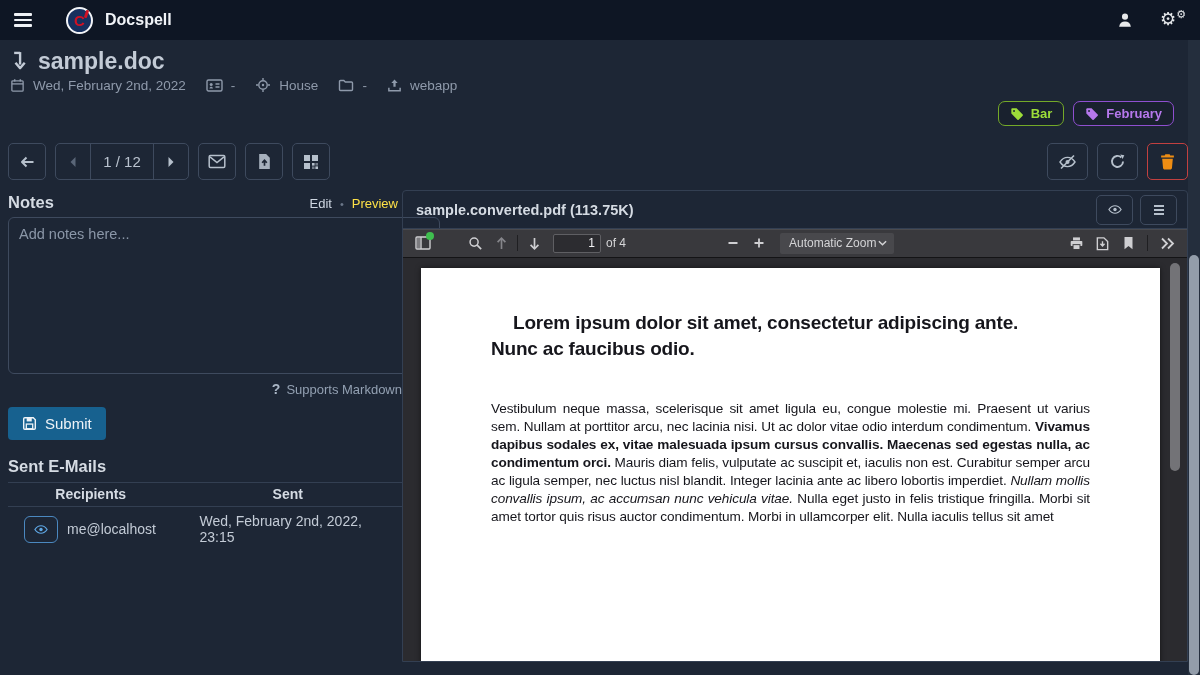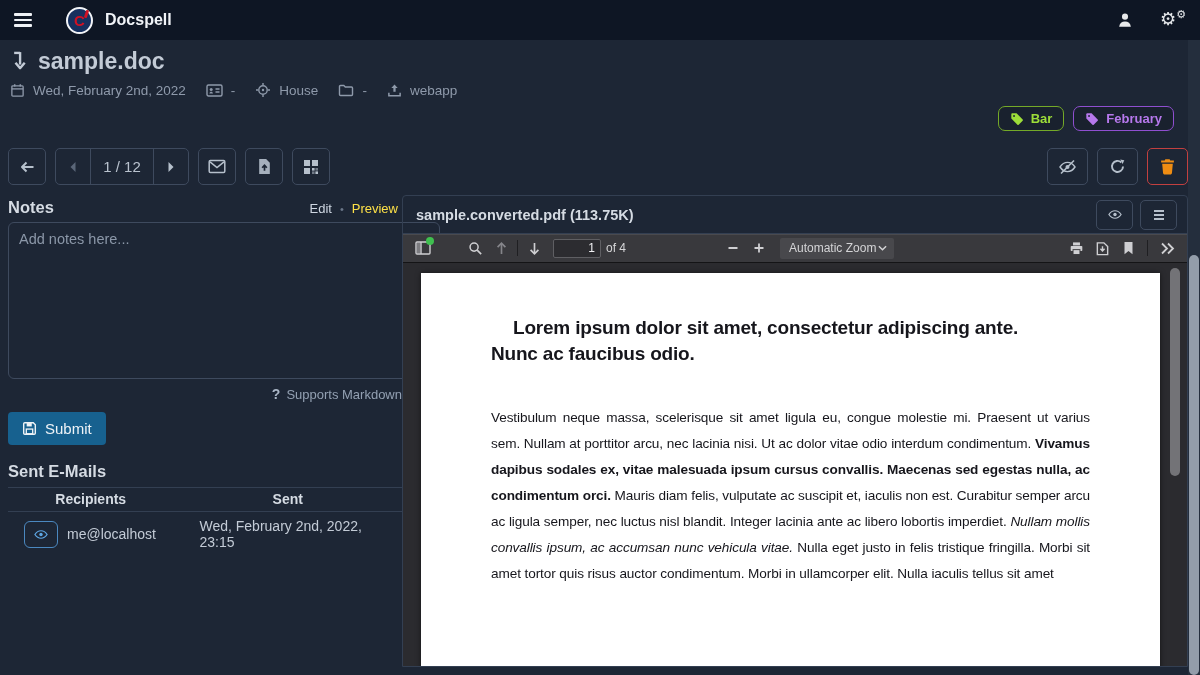--- a/index.html
+++ b/index.html
@@ -24,21 +24,21 @@
   .cogs .small { font-size:11px; right:0; top:0; }
 
   
   .page-scrollbar { position:absolute; top:40px; right:0; width:12px; bottom:0; background:#242e3d; z-index:6; }
   .page-scrollbar .thumb { position:absolute; left:1px; width:10px; top:215px; bottom:0; background:#939daa; border-radius:5px; }
 
   
   .content { position:absolute; top:40px; left:0; right:12px; bottom:0; }
   .doc-header { padding:6px 12px 0 10px; }
   .doc-title { display:flex; align-items:center; gap:9px; font-size:23px; font-weight:bold; color:#c3cbd6; height:30px; }
-  .meta { display:flex; align-items:center; gap:8px; margin-top:5px; font-size:13.5px; color:#8f9aab; height:18px; }
+  .meta { display:flex; align-items:center; gap:8px; font-size:13.5px; color:#8f9aab; height:18px; }
   .meta .sep { width:4px; }
   .tag-row { display:flex; justify-content:flex-end; gap:9px; margin-top:7px; height:26px; padding-right:2px; }
   .tag { display:inline-flex; align-items:center; gap:7px; padding:0 11px; height:25px; border-radius:7px;
          border:1.5px solid; font-size:13px; font-weight:bold; background:rgba(0,0,0,0.12); cursor:pointer; }
 
   .main-row { display:flex; margin-top:16px; height:519px; }
   .left-col { width:402px; flex:none; padding-left:8px; }
   .right-col { flex:1; display:flex; flex-direction:column; }
 
   
@@ -105,21 +105,21 @@
   .zoom-select { display:flex; align-items:center; gap:2px; height:21px; background:#48484c; border-radius:2px;
                  padding:0 7px 0 9px; margin-left:8px; font-size:12px; color:#d4d4d6; cursor:pointer; }
   .pj-right { margin-left:auto; display:flex; align-items:center; }
 
   
   .pdf-body { flex:1; background:#2b2b2f; position:relative; overflow:hidden; }
   .pdf-page { position:absolute; left:18px; top:10px; width:739px; bottom:-60px; background:#ffffff;
               box-shadow:0 0 5px rgba(0,0,0,.55); color:#16161c; padding:0 70px; }
   .pdf-title { margin-top:83px; text-align:center; font-size:33px; font-weight:bold; letter-spacing:-0.5px; }
   .pdf-sub { margin-top:42px; font-size:19px; line-height:26px; font-weight:bold; text-indent:22px; padding-right:28px; letter-spacing:-0.2px; }
-  .pdf-para { margin-top:38px; font-size:13.6px; line-height:26px; text-align:justify; letter-spacing:-0.1px; }
+  .pdf-para { margin-top:38px; font-size:13.6px; line-height:18px; text-align:justify; letter-spacing:-0.1px; }
   .pdf-para .seg-bold { font-weight:bold; }
   .pdf-para .seg-italic { font-style:italic; }
   .inner-thumb { position:absolute; right:7px; top:5px; width:10px; height:208px; background:#737377; border-radius:5px; }
 </style>
 </head>
 <body>
 
 <header class="topbar">
   <div class="hamburger">
       <i></i>

